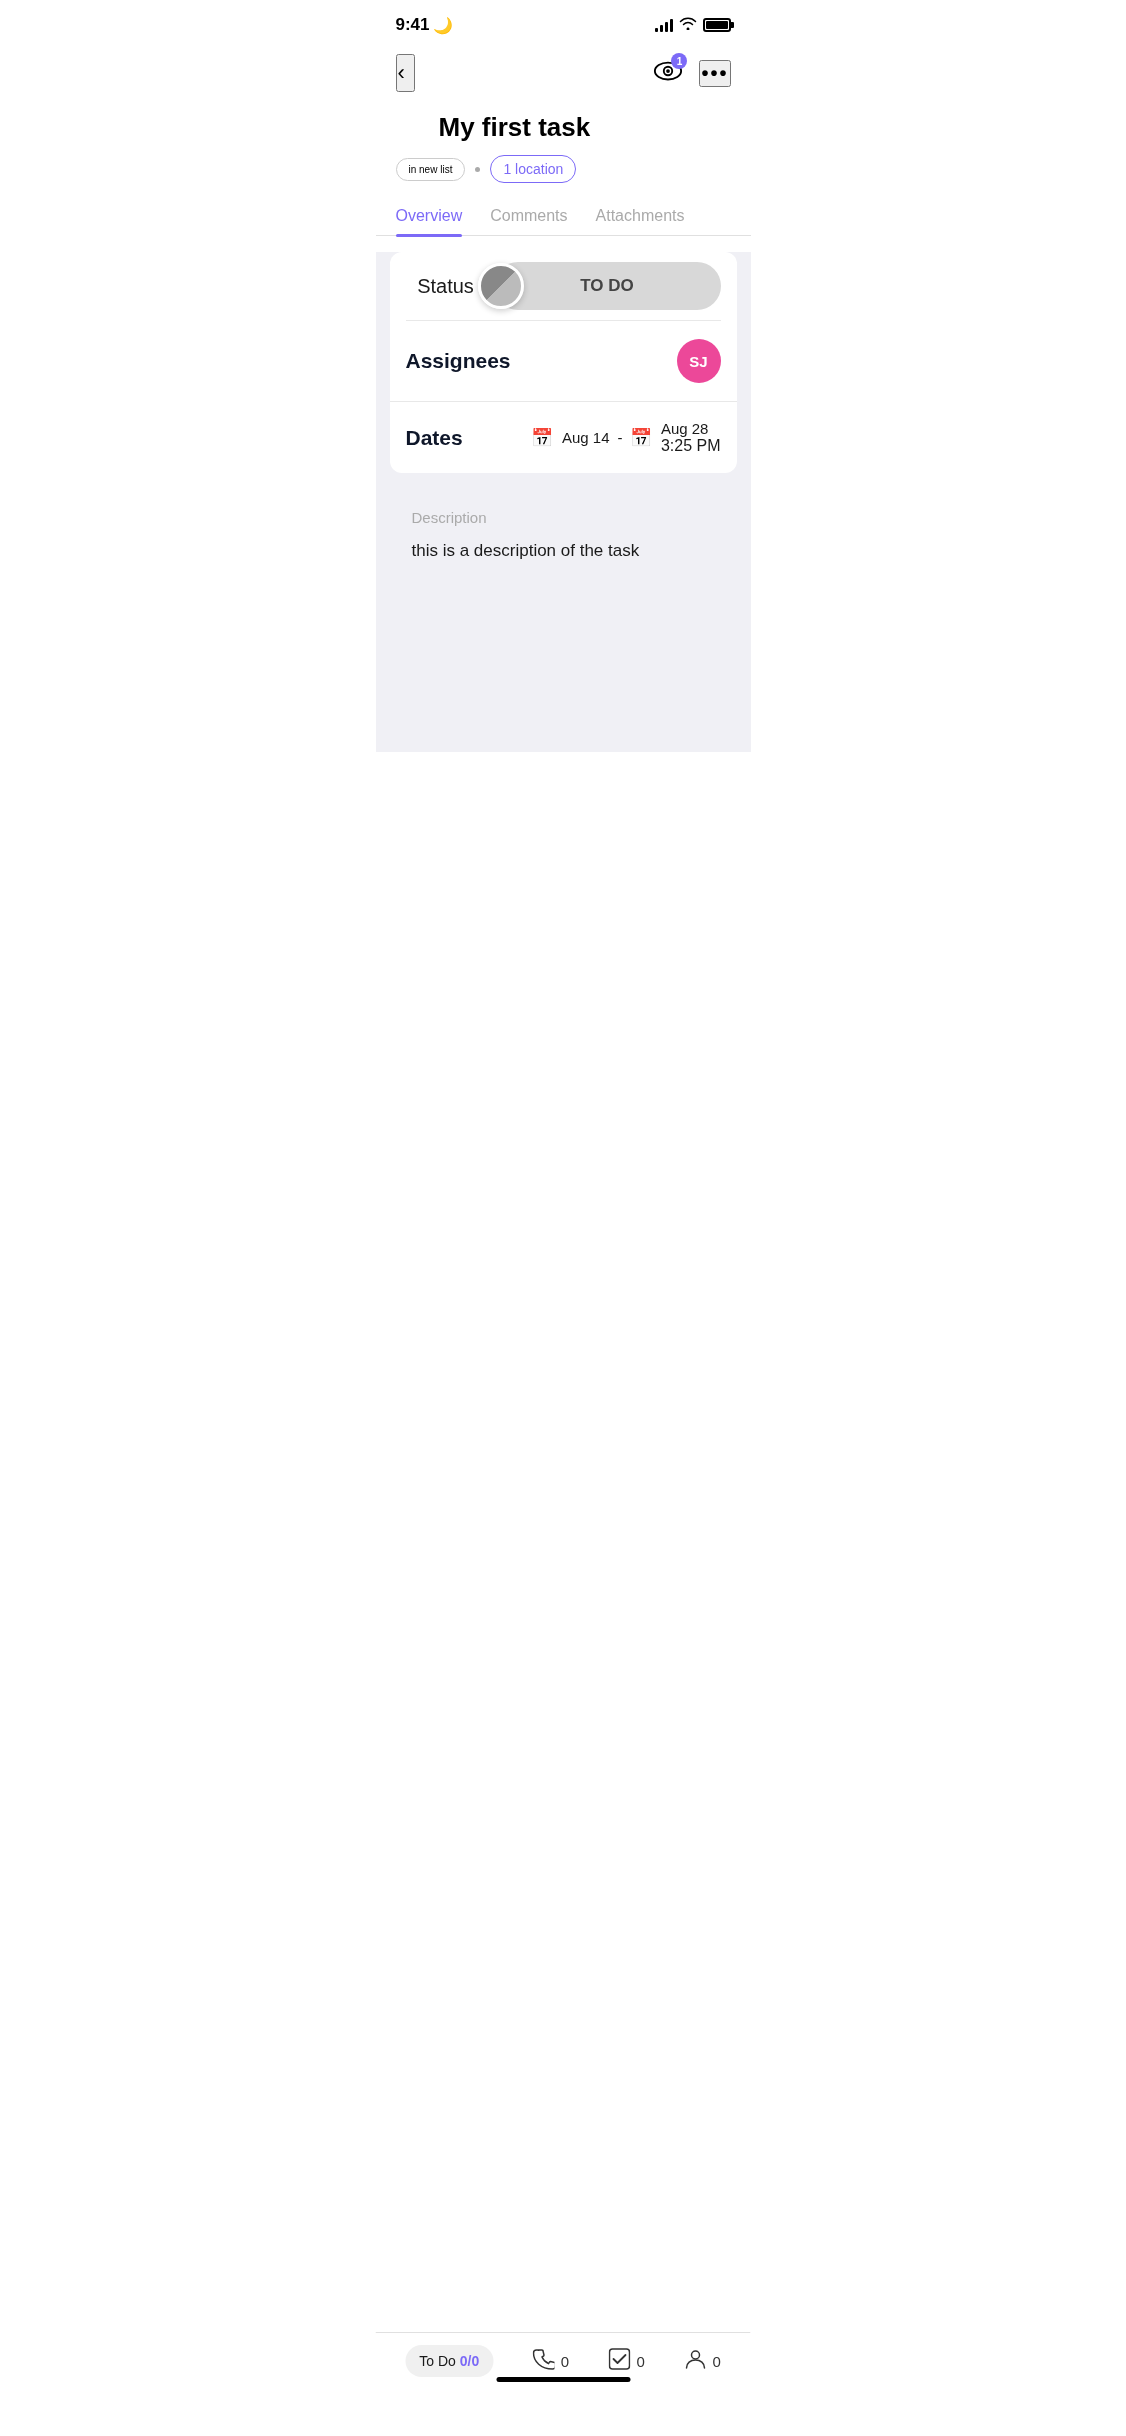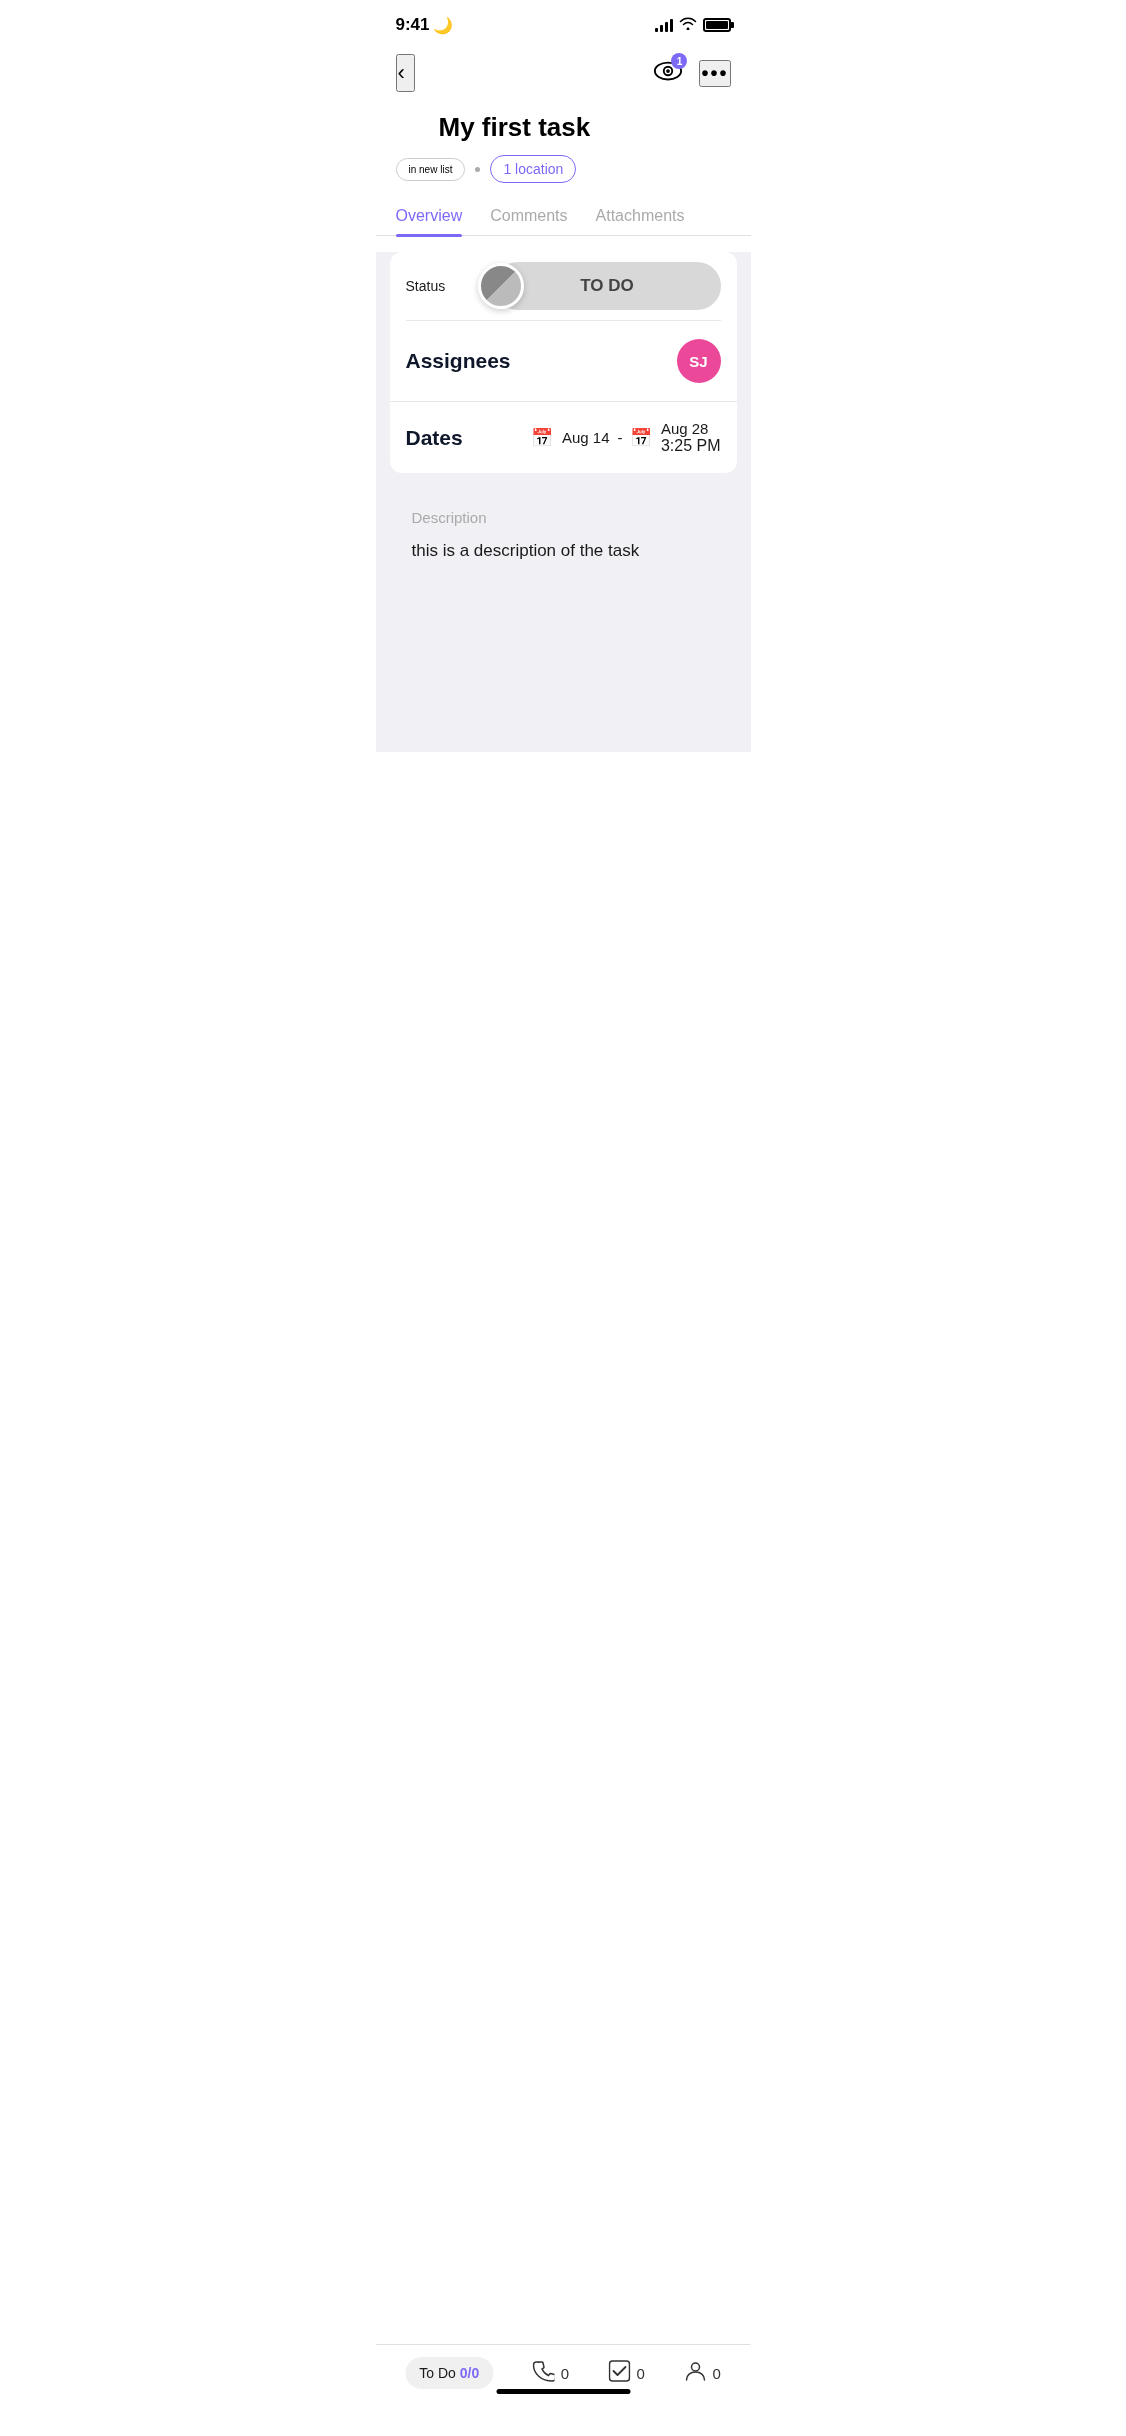--- a/index.html
+++ b/index.html
@@ -291,21 +291,21 @@
     }
 
     .main-content {
       background: #f0f0f5;
       min-height: 500px;
     }
 
     
     .bottom-toolbar {
       position: fixed;
-      bottom: 4px;
+      bottom: 16px;
       left: 50%;
       transform: translateX(-50%);
       width: 375px;
       background: #fff;
       border-top: 1px solid #e0e0e0;
       padding: 12px 0 30px;
     }
 
     .bottom-home-indicator {
       width: 134px;
@@ -349,23 +349,24 @@
     }
 
     
     .status-container {
       display: flex;
       align-items: center;
       padding: 10px 16px;
     }
 
     .status-label-text {
-      font-size: 14px;
+      font-size: 20px;
       color: #1a1a1a;
       min-width: 80px;
+      text-align: center;
     }
 
     .status-pill-container {
       flex: 1;
       position: relative;
       margin-left: 8px;
     }
 
     .status-bg {
       background: #d8d8d8;

